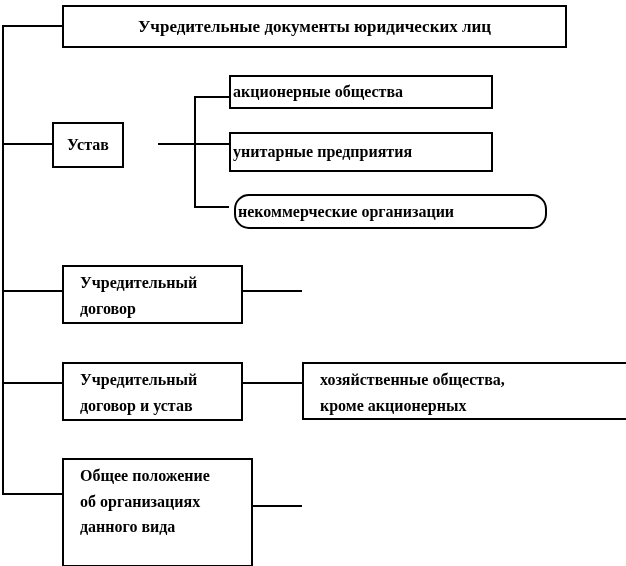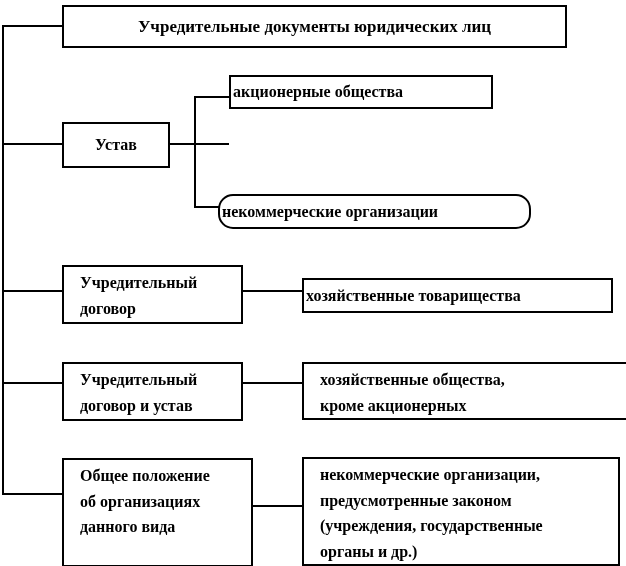--- a/index.html
+++ b/index.html
@@ -54,34 +54,30 @@
   <div class="hline" style="left:194px; top:206px; width:35px; height:2px;"></div>
   <div class="hline" style="left:2px; top:290px; width:60px; height:2px;"></div>
   <div class="hline" style="left:242px; top:290px; width:60px; height:2px;"></div>
   <div class="hline" style="left:2px; top:382px; width:60px; height:2px;"></div>
   <div class="hline" style="left:242px; top:382px; width:60px; height:2px;"></div>
   <div class="hline" style="left:2px; top:493px; width:60px; height:2px;"></div>
   <div class="hline" style="left:252px; top:505px; width:50px; height:2px;"></div>
 
   <div class="box center title-box" style="left:62px; top:5px; width:505px; height:43px;">Учредительные документы юридических лиц</div>
 
-  <div class="box center" style="left:62px; top:122px; width:108px; height:46px;">Устав</div>
+  <div class="box center" style="left:52px; top:122px; width:72px; height:46px;">Устав</div>
   <div class="box vcenter" style="left:229px; top:75px; width:264px; height:34px;">акционерные общества</div>
-  <div class="box vcenter" style="left:218px; top:194px; width:313px; height:35px;border-radius:15px;">некоммерческие организации</div>
+  <div class="box vcenter" style="left:229px; top:132px; width:264px; height:40px;">унитарные предприятия</div>
+  <div class="box vcenter" style="left:234px; top:194px; width:313px; height:35px;border-radius:15px;">некоммерческие организации</div>
 
   <div class="box pad" style="left:62px; top:265px; width:181px; height:59px;">Учредительный
 договор</div>
-  <div class="box vcenter" style="left:302px; top:278px; width:311px; height:35px;">хозяйственные товарищества</div>
 
   <div class="box pad" style="left:62px; top:362px; width:181px; height:59px;">Учредительный
 договор и устав</div>
   <div class="box pad" style="left:302px; top:362px; width:334px; height:58px;">хозяйственные общества,
 кроме акционерных</div>
 
   <div class="box pad" style="left:62px; top:458px; width:191px; height:109px;">Общее положение
 об организациях
 данного вида</div>
-  <div class="box pad" style="left:302px; top:457px; width:318px; height:109px;">некоммерческие организации,
-предусмотренные законом
-(учреждения, государственные
-органы и др.)</div>
 
 </div>
 
 </body></html>

